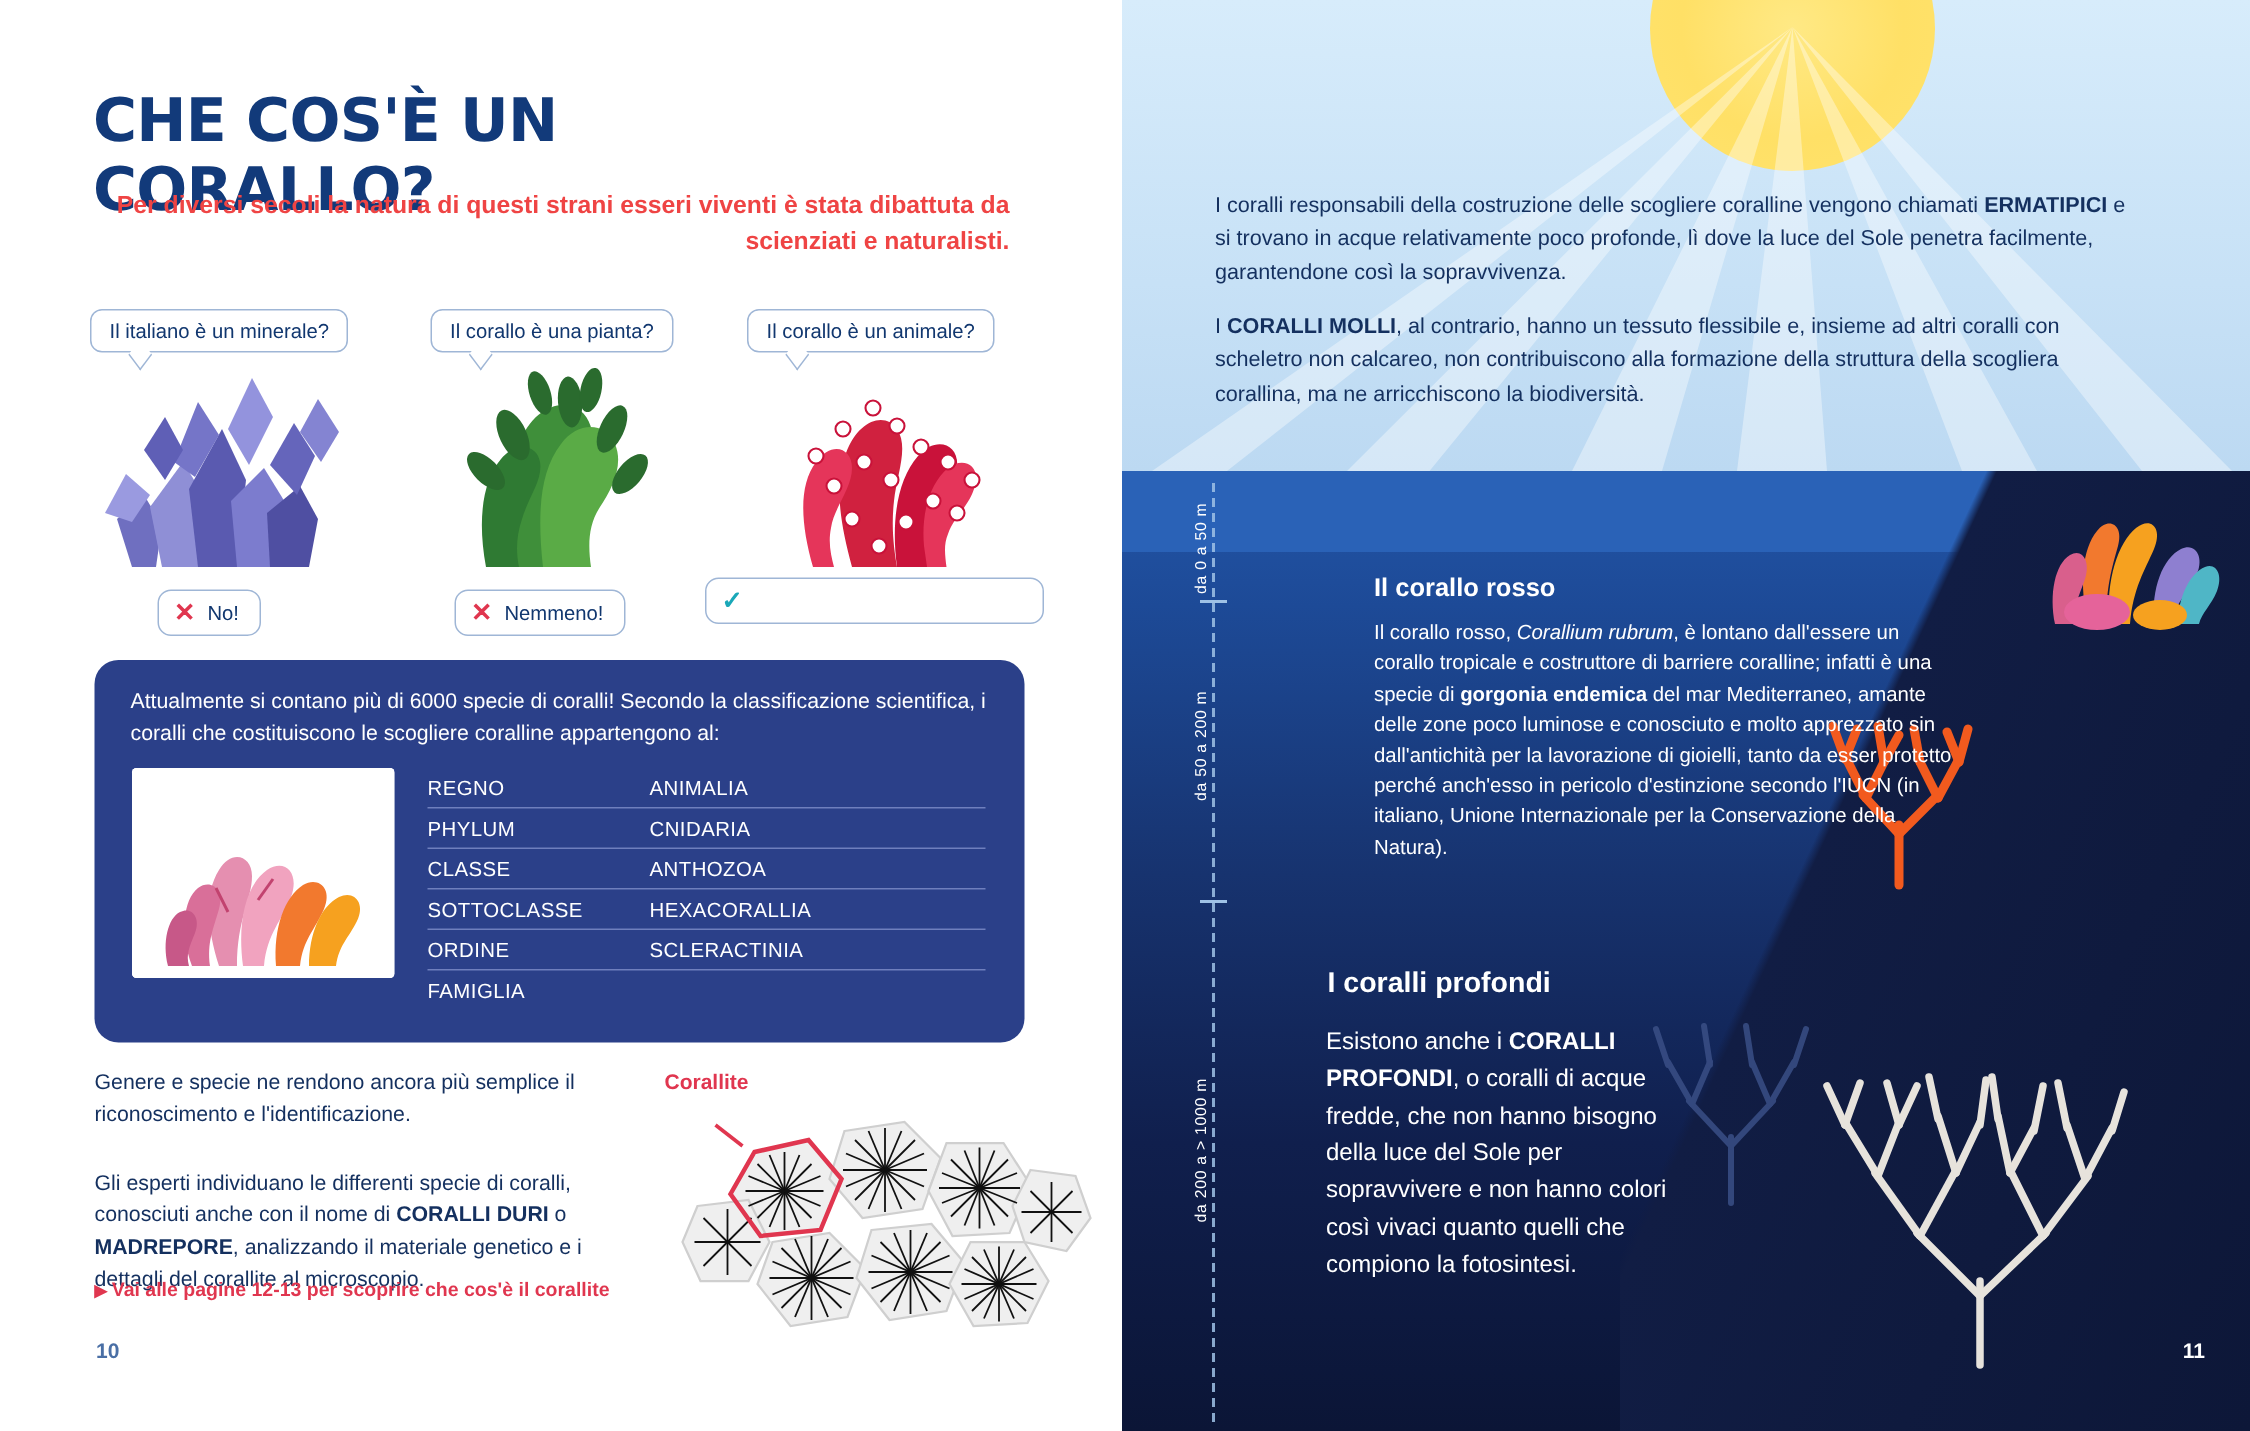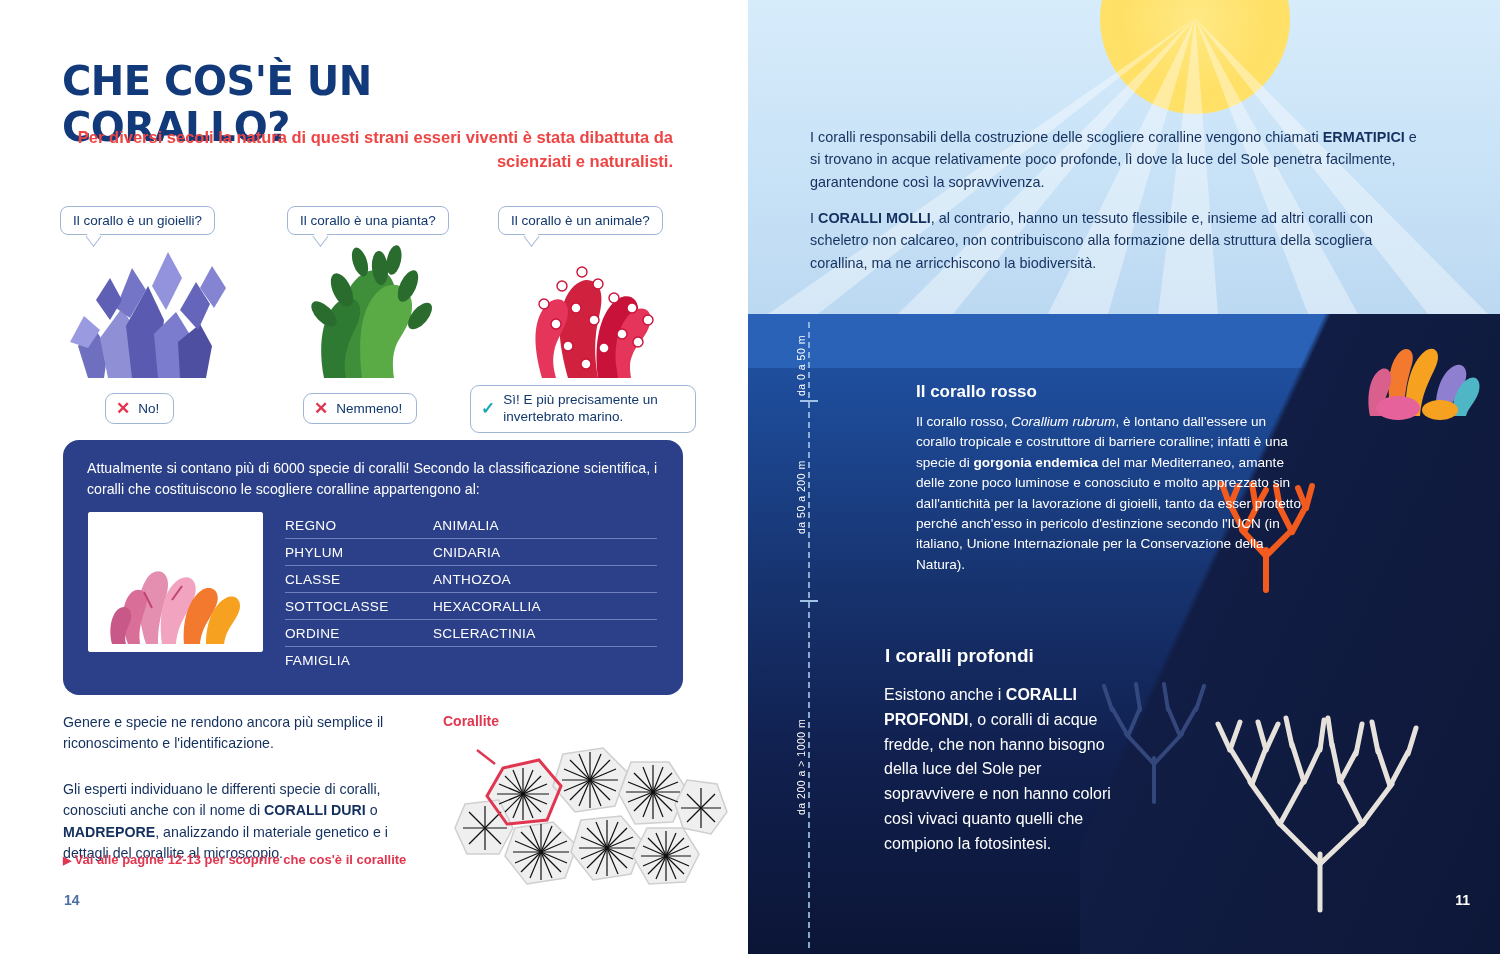--- a/index.html
+++ b/index.html
@@ -143,21 +143,21 @@
 </head>
 <body>
 
 <div class="spread">
 
   <div class="page-left">
 
     <div class="title">CHE COS'È UN CORALLO?</div>
     <div class="lead">Per diversi secoli la natura di questi strani esseri viventi è stata dibattuta da scienziati e naturalisti.</div>
 
-    <div class="bubble b1">Il corallo è un gioielli?</div>
+    <div class="bubble b1">Il italiano è un minerale?</div>
     <div class="bubble b2">Il corallo è una pianta?</div>
     <div class="bubble b3">Il corallo è un animale?</div>
 
     <svg class="coral-art" style="left:60px;top:238px;" width="175" height="140" viewBox="0 0 175 140">
       <g>
         <polygon points="28,140 18,108 36,92 48,112 44,140" fill="#6f6fc0"></polygon>
         <polygon points="48,140 40,100 62,70 78,96 72,140" fill="#8f8fd6"></polygon>
         <polygon points="72,140 66,88 88,48 104,82 98,140" fill="#5a5ab0"></polygon>
         <polygon points="98,140 94,96 116,74 132,100 124,140" fill="#7c7cce"></polygon>
         <polygon points="120,140 118,104 140,86 152,108 146,140" fill="#4f4fa2"></polygon>
@@ -212,21 +212,20 @@
     <div class="answer a1">
       <span class="mark-x">✕</span>
       <span>No!</span>
     </div>
     <div class="answer a2">
       <span class="mark-x">✕</span>
       <span>Nemmeno!</span>
     </div>
     <div class="answer a3">
       <span class="mark-v">✓</span>
-      <span>Sì! E più precisamente un invertebrato marino.</span>
     </div>
 
     <div class="class-box">
       <div class="class-intro">Attualmente si contano più di 6000 specie di coralli! Secondo la classificazione scientifica, i coralli che costituiscono le scogliere coralline appartengono al:</div>
 
       <div class="class-img">
         <svg width="175" height="140" viewBox="0 0 175 140">
           <rect width="175" height="140" fill="#ffffff"></rect>
           <path d="M58 132 C50 106 48 84 58 68 C66 54 80 58 80 72 C80 88 70 100 70 132 Z" fill="#e58fb0"></path>
           <path d="M40 132 C32 110 34 88 44 80 C52 74 62 80 58 94 C54 108 50 116 52 132 Z" fill="#d96f99"></path>
@@ -363,21 +362,21 @@
               <line x1="-20" y1="0" x2="20" y2="0"></line>
             <line x1="-14" y1="-14" x2="14" y2="14"></line>
               <line x1="-14" y1="14" x2="14" y2="-14"></line>
           </g>
         </g>
         <polygon points="60,40 96,32 118,58 104,92 64,96 44,68" fill="none" stroke="#e0364f" stroke-width="3"></polygon>
         <path d="M34 22 L52 36" stroke="#e0364f" stroke-width="2.4" fill="none"></path>
       </g>
     </svg>
 
-    <div class="pagenum-l">14</div>
+    <div class="pagenum-l">10</div>
   </div>
 
   <div class="page-right">
 
     <div class="sky">
       <div class="sun"></div>
       <svg width="752" height="314" viewBox="0 0 752 314" style="position:absolute;left:0;top:0;">
         <g fill="rgba(255,255,255,0.38)">
           <polygon points="447,18 410,314 470,314"></polygon>
           <polygon points="447,18 300,314 360,314"></polygon>

